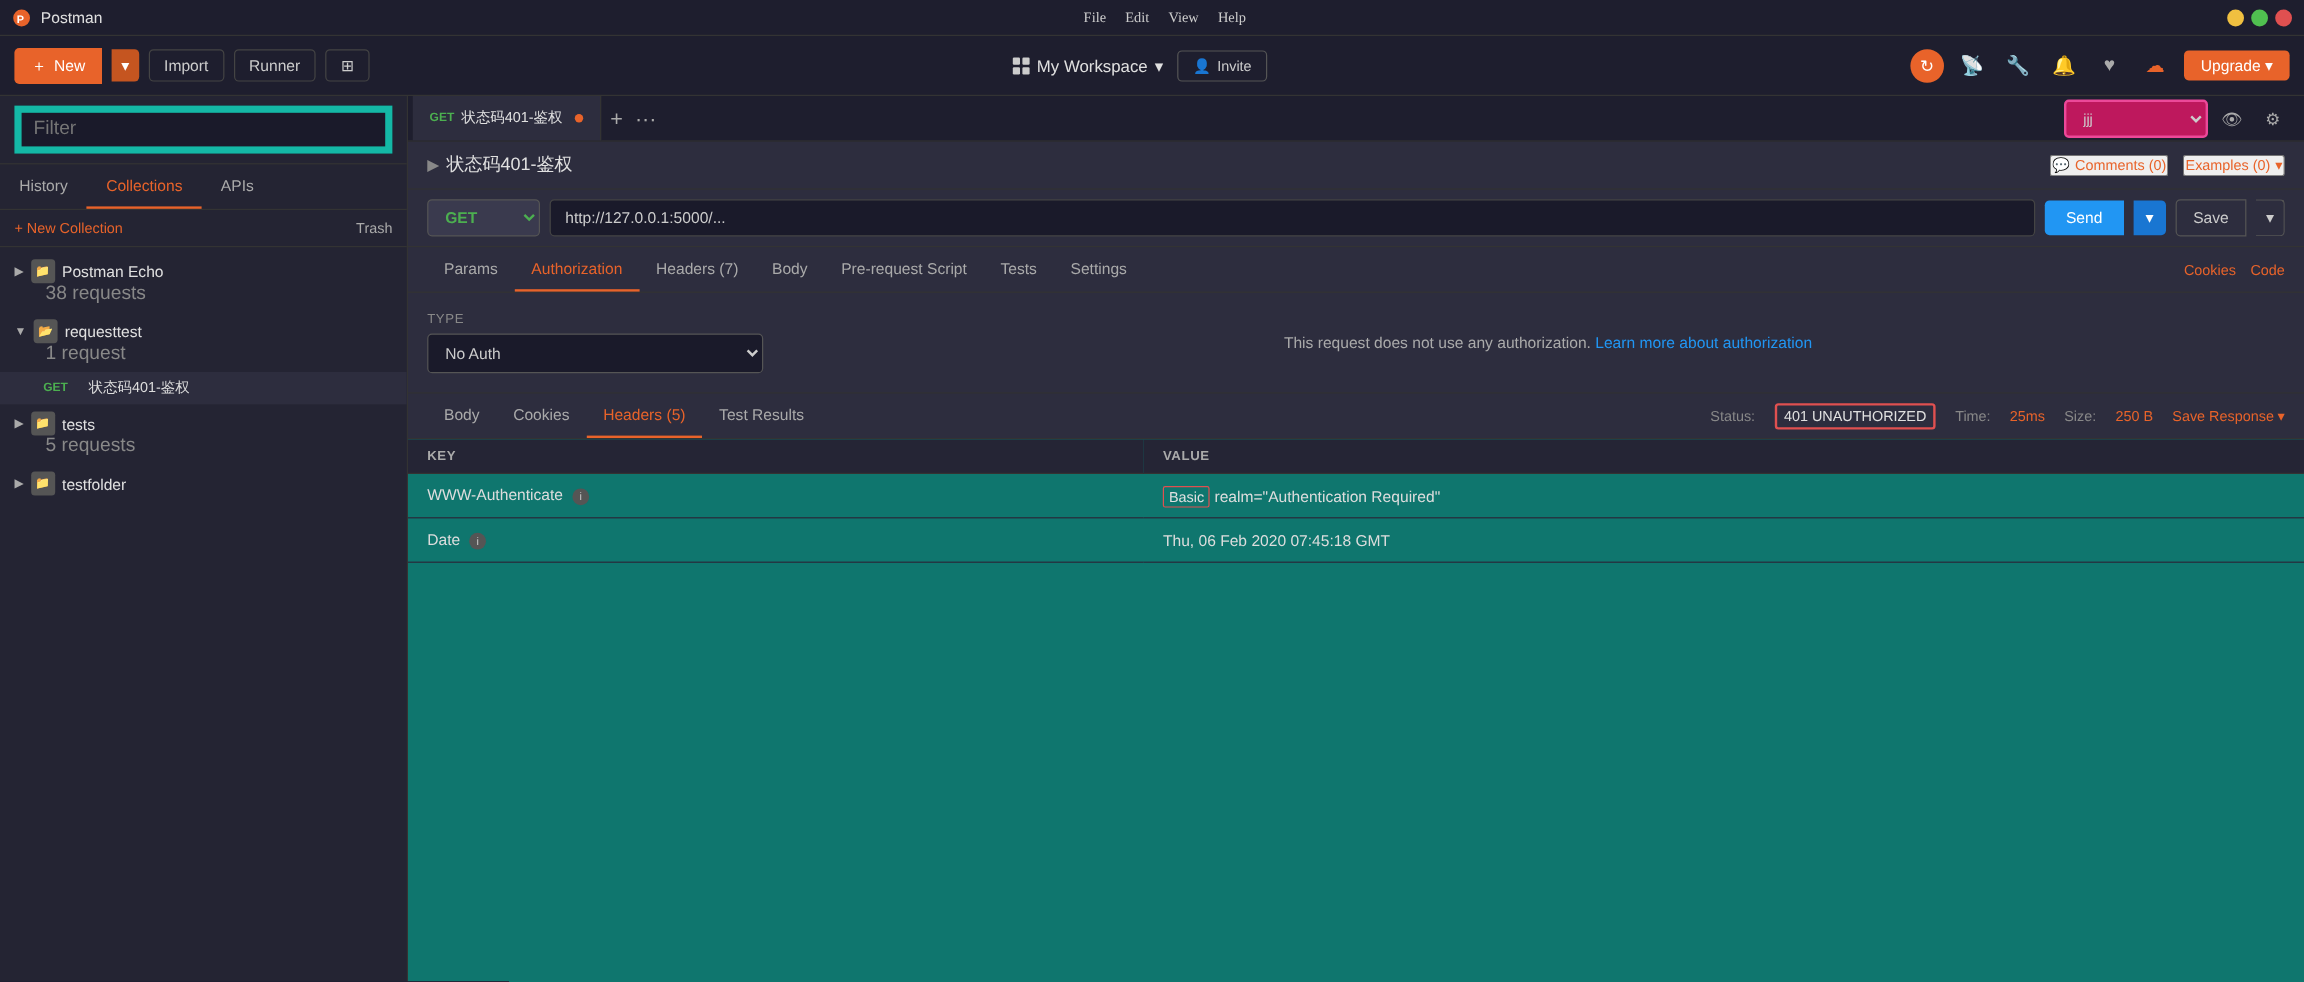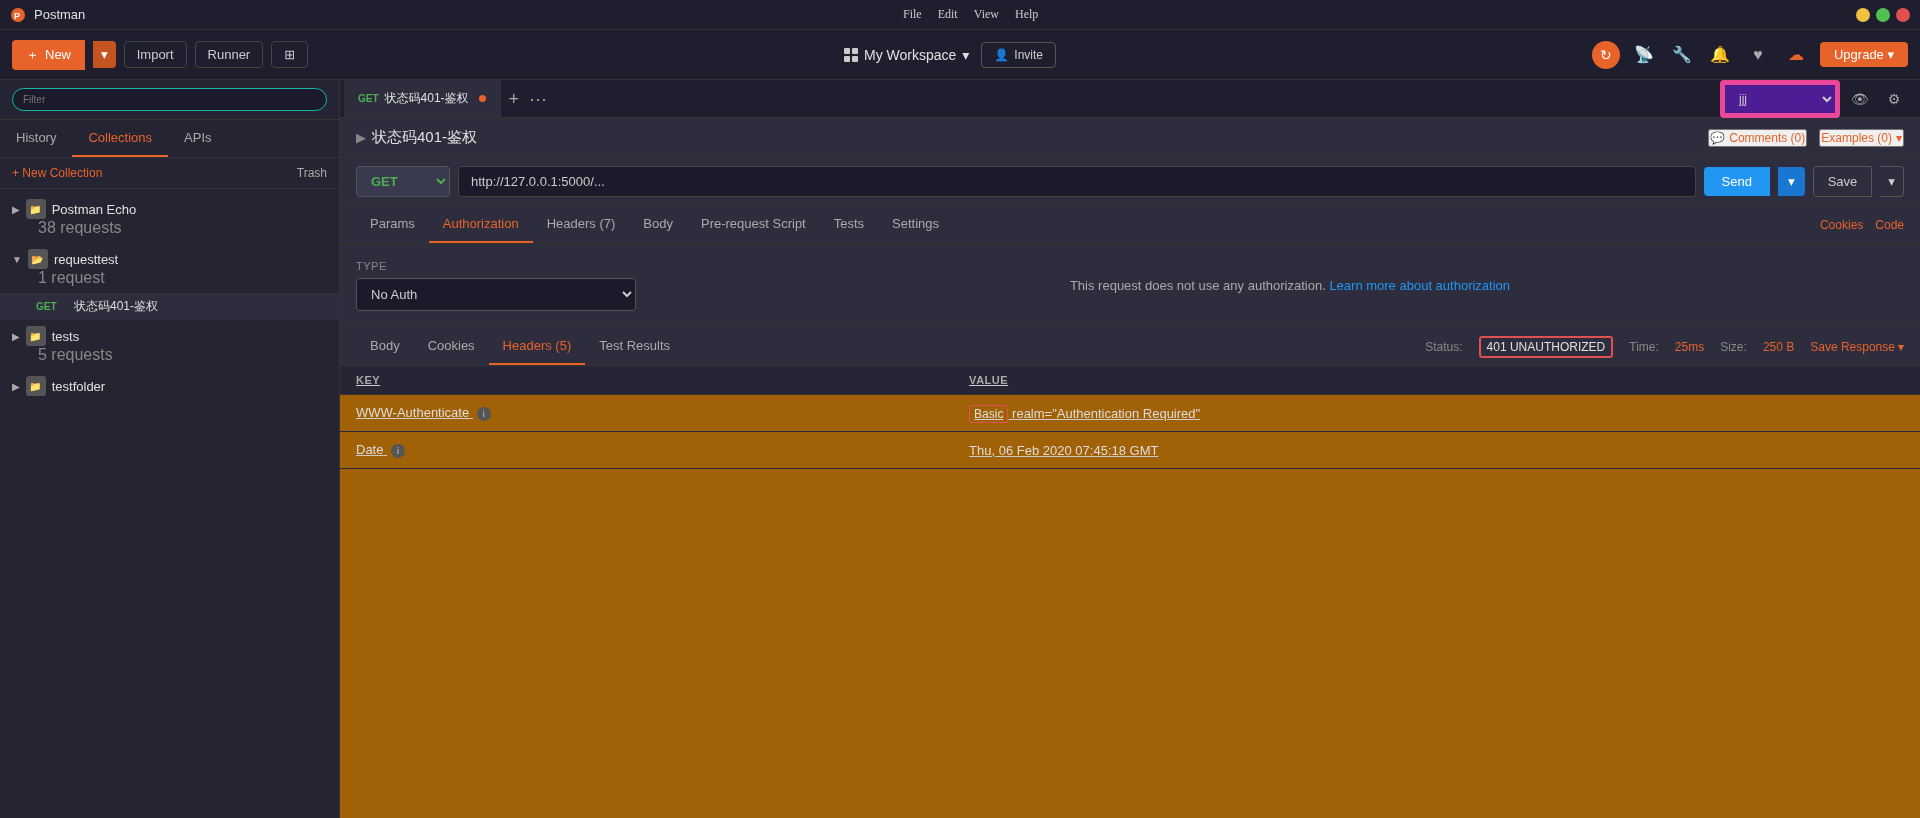--- a/index.html
+++ b/index.html
@@ -28,21 +28,21 @@
     .icon-btn { background: transparent; border: none; color: #aaa; cursor: pointer; font-size: 16px; width: 28px; height: 28px; display: flex; align-items: center; justify-content: center; border-radius: 50%; }
     .sync-btn { background: #e8632a; color: white; border: none; border-radius: 50%; width: 28px; height: 28px; display: flex; align-items: center; justify-content: center; cursor: pointer; font-size: 14px; }
     .upgrade-btn { background: #e8632a; color: white; border: none; border-radius: 4px; padding: 5px 14px; font-size: 13px; cursor: pointer; }
 
     
     .main-layout { display: flex; height: calc(818px - 30px - 50px); }
 
     
     .sidebar { width: 340px; background: #242433; border-right: 1px solid #333; display: flex; flex-direction: column; flex-shrink: 0; }
     .sidebar-search { padding: 8px 12px; border-bottom: 1px solid #333; }
-    .sidebar-search input { width: 100%; background: #1a1a2a; border: 1px solid #14b8a6; border-radius: 12px; padding: 5px 10px; color: #ccc; font-size: 10px; outline: none; }
+    .sidebar-search input { width: 100%; background: #1a1a2a; border: 6px solid #14b8a6; border-radius: 0; padding: 5px 10px; color: #ccc; font-size: 16px; outline: none; }
     .sidebar-tabs { display: flex; align-items: center; border-bottom: 1px solid #333; }
     .sidebar-tab { padding: 10px 16px; font-size: 13px; color: #aaa; cursor: pointer; border-bottom: 2px solid transparent; }
     .sidebar-tab.active { color: #e8632a; border-bottom-color: #e8632a; font-weight: 500; }
     .sidebar-actions { display: flex; align-items: center; justify-content: space-between; padding: 8px 12px; border-bottom: 1px solid #333; }
     .new-collection-btn { color: #e8632a; font-size: 12px; cursor: pointer; display: flex; align-items: center; gap: 4px; background: none; border: none; }
     .trash-btn { color: #aaa; font-size: 12px; cursor: pointer; background: none; border: none; }
     .sidebar-list { flex: 1; overflow-y: auto; padding: 4px 0; }
     .collection-item { padding: 6px 12px; cursor: pointer; }
     .collection-header { display: flex; align-items: center; gap: 6px; }
     .collection-icon { width: 20px; height: 20px; background: #555; border-radius: 3px; flex-shrink: 0; display: flex; align-items: center; justify-content: center; color: #aaa; font-size: 10px; }
@@ -76,21 +76,21 @@
     .examples-btn { color: #e8632a; font-size: 12px; cursor: pointer; display: flex; align-items: center; gap: 4px; }
 
     
     .url-bar { display: flex; align-items: center; padding: 8px 16px; gap: 8px; border-bottom: 1px solid #333; }
     .method-select { background: #3a3a4e; border: 1px solid #555; border-radius: 4px; color: #4caf50; font-size: 13px; font-weight: 600; padding: 6px 10px; cursor: pointer; min-width: 80px; }
     .url-input { flex: 1; background: #1a1a2a; border: 1px solid #444; border-radius: 4px; padding: 7px 12px; color: #ccc; font-size: 13px; outline: none; }
     .send-btn { background: #2196f3; color: white; border: none; border-radius: 4px 0 0 4px; padding: 7px 18px; font-size: 13px; font-weight: 500; cursor: pointer; }
     .send-caret { background: #1976d2; color: white; border: none; border-radius: 0 4px 4px 0; padding: 7px 10px; cursor: pointer; }
     .save-btn { background: transparent; color: #ccc; border: 1px solid #555; border-radius: 4px 0 0 4px; padding: 7px 14px; font-size: 13px; cursor: pointer; }
     .save-caret { background: transparent; color: #ccc; border: 1px solid #555; border-left: none; border-radius: 0 4px 4px 0; padding: 7px 8px; cursor: pointer; }
-    .env-select { background: #4c1d95; border: 5px solid #ec4899; border-radius: 4px; color: #ccc; font-size: 12px; padding: 6px 10px; min-width: 120px; cursor: pointer; }
+    .env-select { background: #be185d; border: 2px solid #ec4899; border-radius: 4px; color: #ccc; font-size: 12px; padding: 6px 10px; min-width: 120px; cursor: pointer; }
 
     
     .req-tabs { display: flex; align-items: center; padding: 0 16px; border-bottom: 1px solid #333; background: #2d2d3e; }
     .req-tab { padding: 10px 14px; font-size: 13px; color: #aaa; cursor: pointer; border-bottom: 2px solid transparent; }
     .req-tab.active { color: #e8632a; border-bottom-color: #e8632a; }
     .req-tab-right { margin-left: auto; display: flex; gap: 12px; }
     .cookies-link { color: #e8632a; font-size: 12px; cursor: pointer; background: none; border: none; }
     .code-link { color: #e8632a; font-size: 12px; cursor: pointer; background: none; border: none; }
 
     
@@ -106,21 +106,21 @@
     .resp-tabs-bar { display: flex; align-items: center; padding: 0 16px; border-bottom: 1px solid #333; background: #2d2d3e; }
     .resp-tab { padding: 10px 14px; font-size: 13px; color: #aaa; cursor: pointer; border-bottom: 2px solid transparent; }
     .resp-tab.active { color: #e8632a; border-bottom-color: #e8632a; }
     .resp-status { margin-left: auto; display: flex; align-items: center; gap: 16px; }
     .status-badge { border: 2px solid #e05050; border-radius: 3px; padding: 2px 6px; font-size: 12px; color: #e0e0e0; }
     .status-label { font-size: 12px; color: #888; }
     .status-value { font-size: 12px; color: #e8632a; }
     .save-response-btn { color: #e8632a; font-size: 12px; cursor: pointer; background: none; border: none; display: flex; align-items: center; gap: 3px; }
 
     
-    .resp-content { flex: 1; overflow-y: auto; background: #a16207; text-decoration: underline; }
+    .resp-content { flex: 1; overflow-y: auto; background: #0f766e; }
     .headers-table { width: 100%; border-collapse: collapse; }
     .headers-table th { text-align: left; padding: 8px 16px; font-size: 11px; font-weight: 700; color: #aaa; text-transform: uppercase; letter-spacing: 0.5px; border-bottom: 1px solid #333; background: #252535; }
     .headers-table td { padding: 10px 16px; font-size: 13px; color: #ddd; border-bottom: 1px solid #2a2a3a; vertical-align: middle; }
     .info-icon { display: inline-flex; align-items: center; justify-content: center; width: 14px; height: 14px; background: #555; border-radius: 50%; color: #ccc; font-size: 9px; cursor: pointer; margin-left: 4px; }
     .basic-badge { border: 1px solid #e05050; border-radius: 2px; padding: 1px 4px; color: #e0e0e0; font-size: 12px; background: transparent; }
 
     
     ::-webkit-scrollbar { width: 6px; height: 6px; }
     ::-webkit-scrollbar-track { background: #1a1a2a; }
     ::-webkit-scrollbar-thumb { background: #444; border-radius: 3px; }

